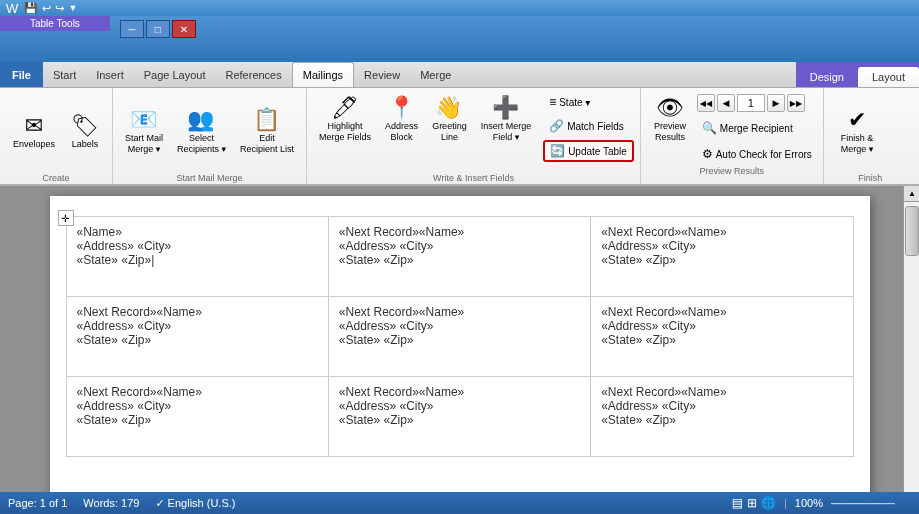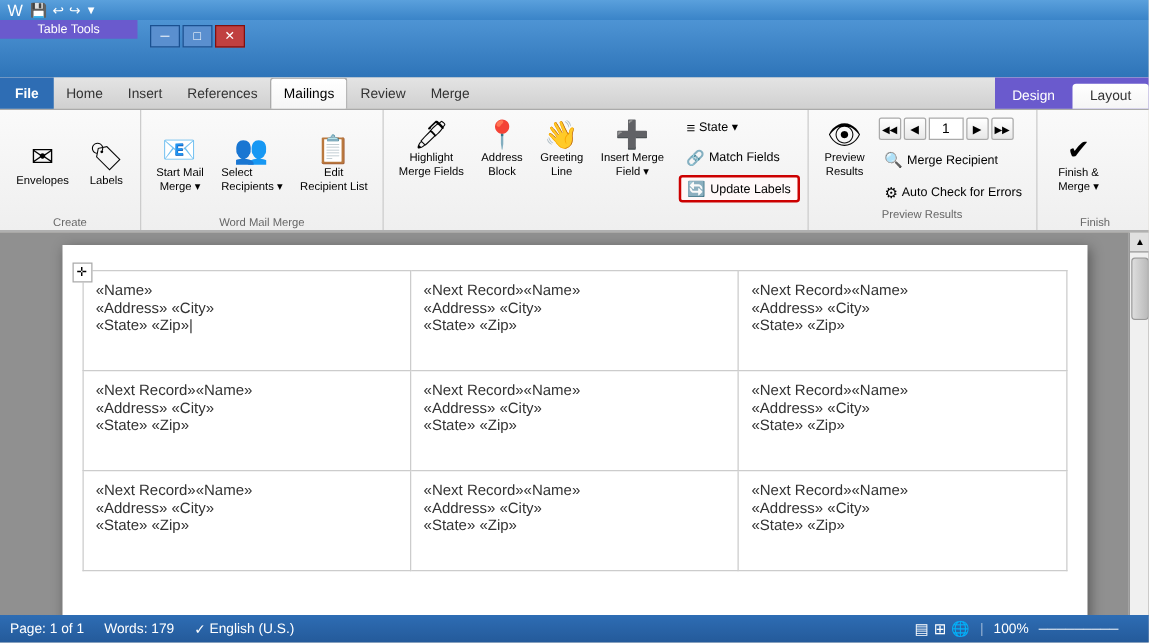--- a/index.html
+++ b/index.html
@@ -35,22 +35,23 @@
   <div style="background:#6a5acd;color:white;font-size:10px;padding:2px 30px;display:flex;align-items:center;align-self:flex-start;margin-top:0;">Table Tools</div>
   <div style="display:flex;align-items:flex-start;padding-top:4px;margin-left:10px;gap:2px;">
     <button style="width:24px;height:18px;background:#5a8fcf;border:1px solid #1a5090;color:white;font-size:10px;cursor:pointer;">─</button>
     <button style="width:24px;height:18px;background:#5a8fcf;border:1px solid #1a5090;color:white;font-size:10px;cursor:pointer;">□</button>
     <button style="width:24px;height:18px;background:#c04040;border:1px solid #801010;color:white;font-size:10px;cursor:pointer;">✕</button>
   </div>
 </div>
 
 <div style="display:flex;align-items:flex-end;height:26px;background:linear-gradient(to bottom,#e4e4e4,#d0d0d0);border-bottom:1px solid #aaa;">
   <div style="background:#2e6db4;color:white;padding:4px 12px;font-size:11px;font-weight:bold;height:100%;display:flex;align-items:center;cursor:pointer;">File</div>
-  <div style="padding:4px 10px;font-size:11px;cursor:pointer;color:#333;height:100%;display:flex;align-items:center;">Home</div>
+  <div style="padding:4px 10px;font-size:11px;cursor:pointer;color:#333;height:100%;display:flex;align-items:center;">Start</div>
   <div style="padding:4px 10px;font-size:11px;cursor:pointer;color:#333;height:100%;display:flex;align-items:center;">Insert</div>
+  <div style="padding:4px 10px;font-size:11px;cursor:pointer;color:#333;height:100%;display:flex;align-items:center;">Page Layout</div>
   <div style="padding:4px 10px;font-size:11px;cursor:pointer;color:#333;height:100%;display:flex;align-items:center;">References</div>
   <div style="padding:4px 10px;font-size:11px;cursor:pointer;color:#000;height:100%;display:flex;align-items:center;background:linear-gradient(to bottom,#fff,#f5f5f5);border-left:1px solid #aaa;border-right:1px solid #aaa;border-top:1px solid #aaa;border-bottom:none;border-radius:3px 3px 0 0;font-weight:500;">Mailings</div>
   <div style="padding:4px 10px;font-size:11px;cursor:pointer;color:#333;height:100%;display:flex;align-items:center;">Review</div>
   <div style="padding:4px 10px;font-size:11px;cursor:pointer;color:#333;height:100%;display:flex;align-items:center;">Merge</div>
 
   <div style="margin-left:auto;display:flex;align-items:flex-end;height:100%;background:#6a5acd;">
     <div style="padding:4px 14px;font-size:11px;color:white;cursor:pointer;display:flex;align-items:center;">Design</div>
     <div style="padding:4px 14px;font-size:11px;color:#333;cursor:pointer;background:linear-gradient(to bottom,#fff,#f5f5f5);border-radius:3px 3px 0 0;display:flex;align-items:center;margin-top:3px;">Layout</div>
   </div>
 </div>
@@ -72,28 +73,28 @@
   </div>
 
   <div style="display:flex;flex-direction:column;padding:2px 6px 0;border-right:1px solid #ccc;">
     <div style="display:flex;gap:2px;flex:1;align-items:center;">
       <div style="display:flex;flex-direction:column;align-items:center;padding:4px 5px;cursor:pointer;border:1px solid transparent;border-radius:3px;">
         <div style="font-size:22px;">📧</div>
         <div style="font-size:9px;text-align:center;line-height:1.2;">Start Mail<br>Merge ▾</div>
       </div>
       <div style="display:flex;flex-direction:column;align-items:center;padding:4px 5px;cursor:pointer;border:1px solid transparent;border-radius:3px;">
         <div style="font-size:22px;">👥</div>
-        <div style="font-size:9px;text-align:left;line-height:1.2;">Select<br>Recipients ▾</div>
+        <div style="font-size:9px;text-align:center;line-height:1.2;">Select<br>Recipients ▾</div>
       </div>
       <div style="display:flex;flex-direction:column;align-items:center;padding:4px 5px;cursor:pointer;border:1px solid transparent;border-radius:3px;">
         <div style="font-size:22px;">📋</div>
         <div style="font-size:9px;text-align:center;line-height:1.2;">Edit<br>Recipient List</div>
       </div>
     </div>
-    <div style="font-size:9px;color:#666;padding:2px 0 1px;text-align:center;">Word Mail Merge</div>
+    <div style="font-size:9px;color:#666;padding:2px 0 1px;text-align:center;">Start Mail Merge</div>
   </div>
 
   <div style="display:flex;flex-direction:column;padding:2px 6px 0;border-right:1px solid #ccc;">
     <div style="display:flex;gap:2px;flex:1;align-items:flex-start;">
 
       <div style="display:flex;gap:2px;">
         <div style="display:flex;flex-direction:column;align-items:center;padding:4px 5px;cursor:pointer;border:1px solid transparent;border-radius:3px;">
           <div style="font-size:22px;">🖊</div>
           <div style="font-size:9px;text-align:center;line-height:1.2;">Highlight<br>Merge Fields</div>
         </div>
@@ -115,24 +116,25 @@
         <div style="display:flex;align-items:center;padding:2px 5px;cursor:pointer;border:1px solid transparent;border-radius:3px;font-size:10px;gap:3px;white-space:nowrap;">
           <span style="font-size:12px;">≡</span>
           <span>State ▾</span>
         </div>
         <div style="display:flex;align-items:center;padding:2px 5px;cursor:pointer;border:1px solid transparent;border-radius:3px;font-size:10px;gap:3px;white-space:nowrap;">
           <span style="font-size:12px;">🔗</span>
           <span>Match Fields</span>
         </div>
         <div style="display:flex;align-items:center;padding:2px 5px;cursor:pointer;border:2px solid #cc0000;border-radius:3px;font-size:10px;gap:3px;white-space:nowrap;background:#fff8f8;">
           <span style="font-size:12px;">🔄</span>
-          <span>Update Labels</span>
-        </div>
-      </div>
-    </div>
+          <span>Update Table</span>
+        </div>
+      </div>
+    </div>
+    <div style="font-size:9px;color:#666;padding:2px 0 1px;text-align:center;">Write &amp; Insert Fields</div>
   </div>
 
   <div style="display:flex;flex-direction:column;padding:2px 6px 0;border-right:1px solid #ccc;">
     <div style="display:flex;gap:4px;flex:1;align-items:flex-start;">
 
       <div style="display:flex;flex-direction:column;align-items:center;padding:4px 6px;cursor:pointer;border:1px solid transparent;border-radius:3px;">
         <div style="font-size:22px;">👁</div>
         <div style="font-size:9px;text-align:center;line-height:1.2;">Preview<br>Results</div>
       </div>
 

